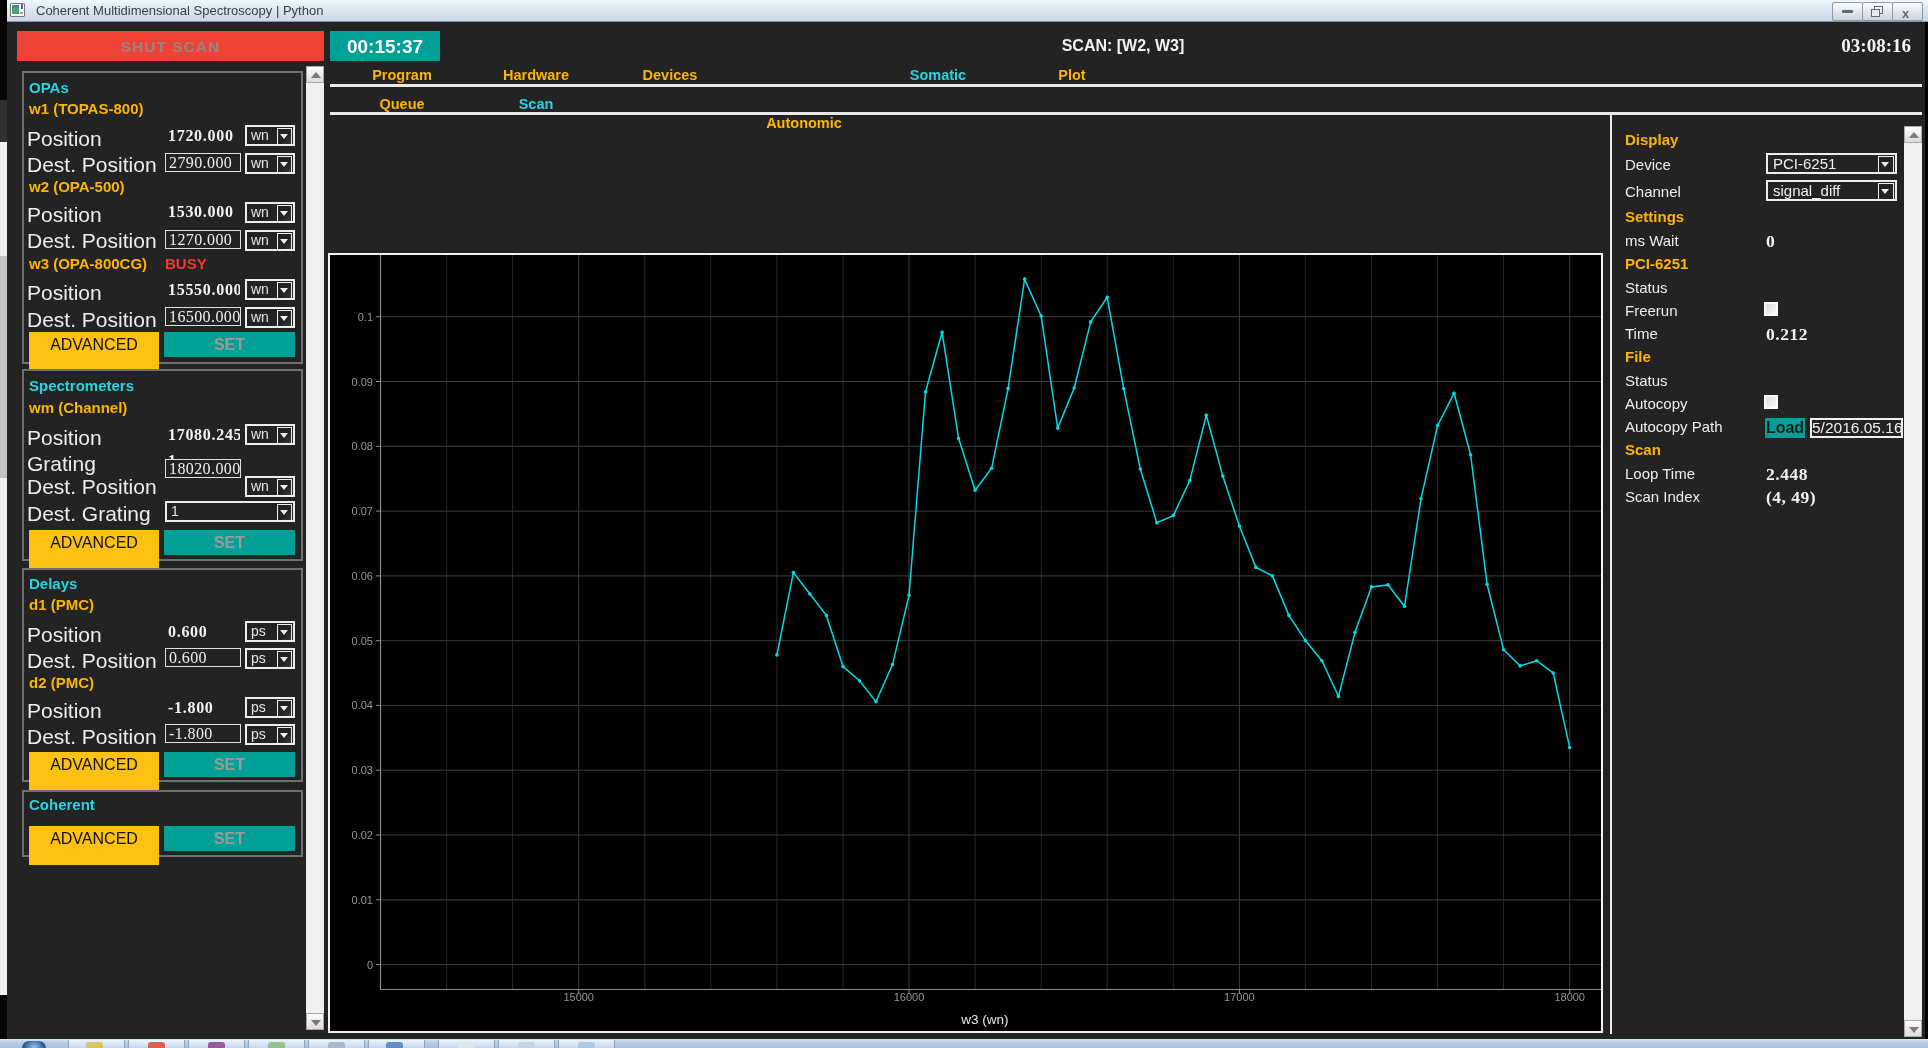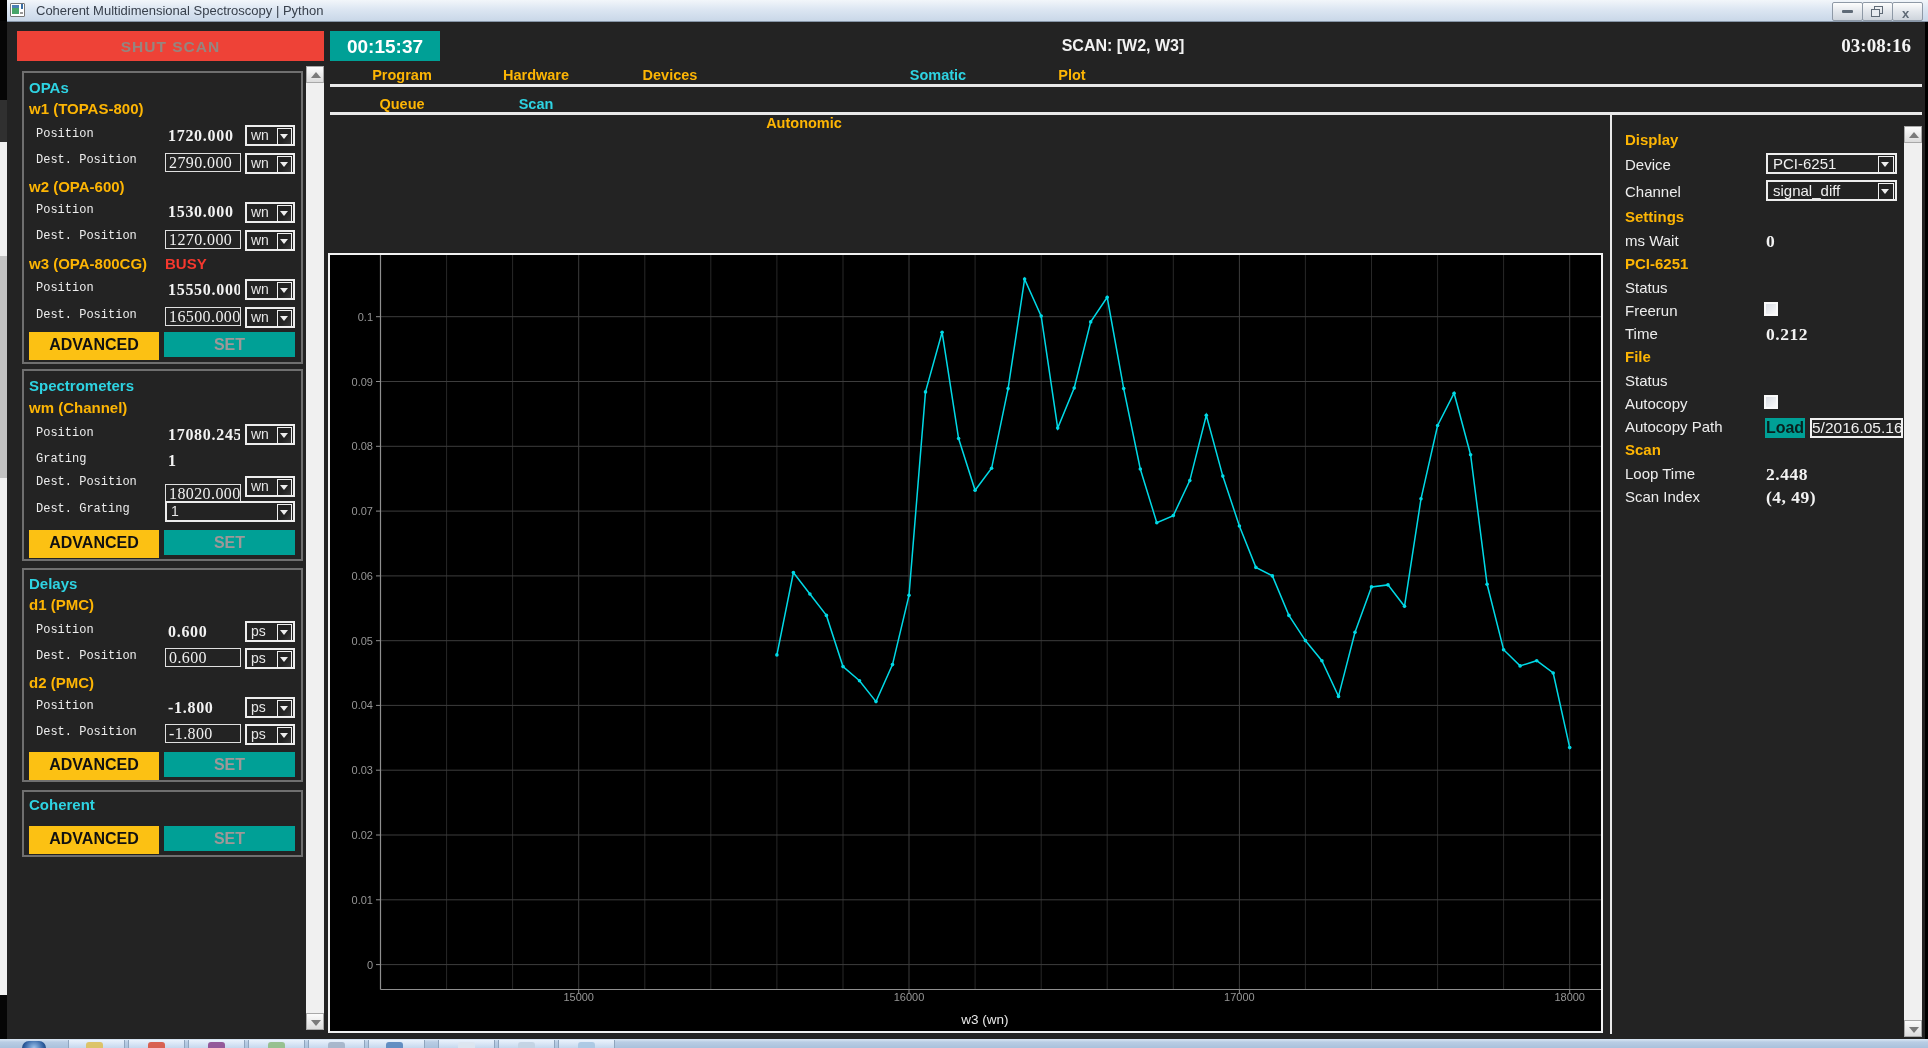--- a/index.html
+++ b/index.html
@@ -27,28 +27,28 @@
 #uline1{left:330px;top:84px;width:1592px;height:3px;background:#e9e9e9;}
 #uline2{left:330px;top:112px;width:1592px;height:3px;background:#e9e9e9;}
 
 #bignum{left:1000px;top:120px;width:600px;text-align:right;font-family:"Liberation Serif",serif;font-weight:bold;font-size:126px;color:#f2f2f2;letter-spacing:1px;}
 
 #vsep{left:1610px;top:115px;width:2px;height:919px;background:#e9e9e9;}
 
 .panel{border:2px solid #6f6f6f;background:#232323;}
 .hc{position:absolute;left:5px;font-weight:bold;font-size:15px;color:#2ed3e2;}
 .hy{position:absolute;left:5px;font-weight:bold;font-size:15px;color:#fdb504;}
-.lbl{position:absolute;left:12px;font-size:12px;color:#ededed;font-family:Liberation Mono, monospace;}
+.lbl{position:absolute;left:3px;font-size:21px;color:#ededed;}
 .val{position:absolute;left:144px;font-family:"Liberation Serif",serif;font-weight:bold;font-size:16px;color:#f2f2f2;white-space:nowrap;overflow:hidden;letter-spacing:0.7px;}
 .ibox{position:absolute;left:141px;width:71px;height:17px;border:1.5px solid #e0e0e0;background:#232323;font-family:"Liberation Serif",serif;font-size:16px;color:#f0f0f0;padding-left:3px;line-height:17px;white-space:nowrap;overflow:hidden;letter-spacing:0.4px;}
 .dd{position:absolute;left:221px;width:46px;height:17px;border:2px solid #ededed;background:#232323;}
 .ddt{position:absolute;left:4px;top:0px;font-size:14px;color:#e5e5e5;line-height:17px;}
 .dbtn{position:absolute;right:1px;top:1px;width:13px;height:15px;border:1px solid #f0f0f0;background:linear-gradient(135deg,#232323 60%,#3a3a3a);}
 .tri{position:absolute;left:2px;top:5px;width:0;height:0;border-left:4px solid transparent;border-right:4px solid transparent;border-top:5px solid #ededed;}
-.btnA{position:absolute;left:5px;width:130px;height:28px;background:#fcc113;color:#111;font-weight:bold;font-size:16px;text-align:center;line-height:25px;}
+.btnA{position:absolute;left:5px;width:130px;height:39px;background:#fcc113;color:#111;font-weight:normal;font-size:16px;text-align:center;line-height:25px;}
 .btnS{position:absolute;left:140px;width:131px;height:25px;background:#00a096;color:#9f9898;font-weight:bold;font-size:16px;text-align:center;line-height:25px;}
 
 .sbtrack{background:#f0f0f0;}
 .sbtn{position:absolute;left:0;width:18px;height:17px;background:linear-gradient(#fcfcfc,#dcdcdc);border:1px solid #a8a8a8;box-sizing:border-box;}
 .sbtri-up{position:absolute;left:4px;top:5px;width:0;height:0;border-left:5px solid transparent;border-right:5px solid transparent;border-bottom:6px solid #7a7a7a;}
 .sbtri-dn{position:absolute;left:4px;top:6px;width:0;height:0;border-left:5px solid transparent;border-right:5px solid transparent;border-top:6px solid #7a7a7a;}
 
 .rlbl{position:absolute;left:1625px;font-size:15px;color:#ededed;}
 .rhy{position:absolute;left:1625px;font-weight:bold;font-size:15px;color:#fdb504;}
 .rval{position:absolute;left:1766px;font-family:"Liberation Serif",serif;font-weight:bold;font-size:17.5px;color:#f2f2f2;letter-spacing:0.5px;}
@@ -114,21 +114,21 @@
         </div>
       </div>
   <div class="lbl" style="top:80px;">Dest. Position</div>
   <div class="ibox" style="top:80px;">2790.000</div>
   <div class="dd" style="top:80px;">
         <div class="ddt">wn</div>
         <div class="dbtn">
           <div class="tri"></div>
         </div>
       </div>
-  <div class="hy" style="top:105px;">w2 (OPA-600)</div>
+  <div class="hy" style="top:105px;">w2 (OPA-500)</div>
   <div class="lbl" style="top:130px;">Position</div>
   <div class="val" style="top:130px;">1530.000</div>
   <div class="dd" style="top:129px;">
         <div class="ddt">wn</div>
         <div class="dbtn">
           <div class="tri"></div>
         </div>
       </div>
   <div class="lbl" style="top:156px;">Dest. Position</div>
   <div class="ibox" style="top:157px;">1270.000</div>
@@ -166,21 +166,21 @@
   <div class="val" style="top:55px;width:72px;">17080.245</div>
   <div class="dd" style="top:53px;">
         <div class="ddt">wn</div>
         <div class="dbtn">
           <div class="tri"></div>
         </div>
       </div>
   <div class="lbl" style="top:81px;">Grating</div>
   <div class="val" style="top:81px;">1</div>
   <div class="lbl" style="top:104px;">Dest. Position</div>
-  <div class="ibox" style="top:113px;font-family:Liberation Serif, serif;">18020.000</div>
+  <div class="ibox" style="top:88px;font-family:Liberation Serif, serif;">18020.000</div>
   <div class="dd" style="top:105px;">
         <div class="ddt">wn</div>
         <div class="dbtn">
           <div class="tri"></div>
         </div>
       </div>
   <div class="lbl" style="top:131px;">Dest. Grating</div>
   <div class="dd" style="top:130px;left:141px;width:126px;">
         <div class="ddt">1</div>
         <div class="dbtn">

